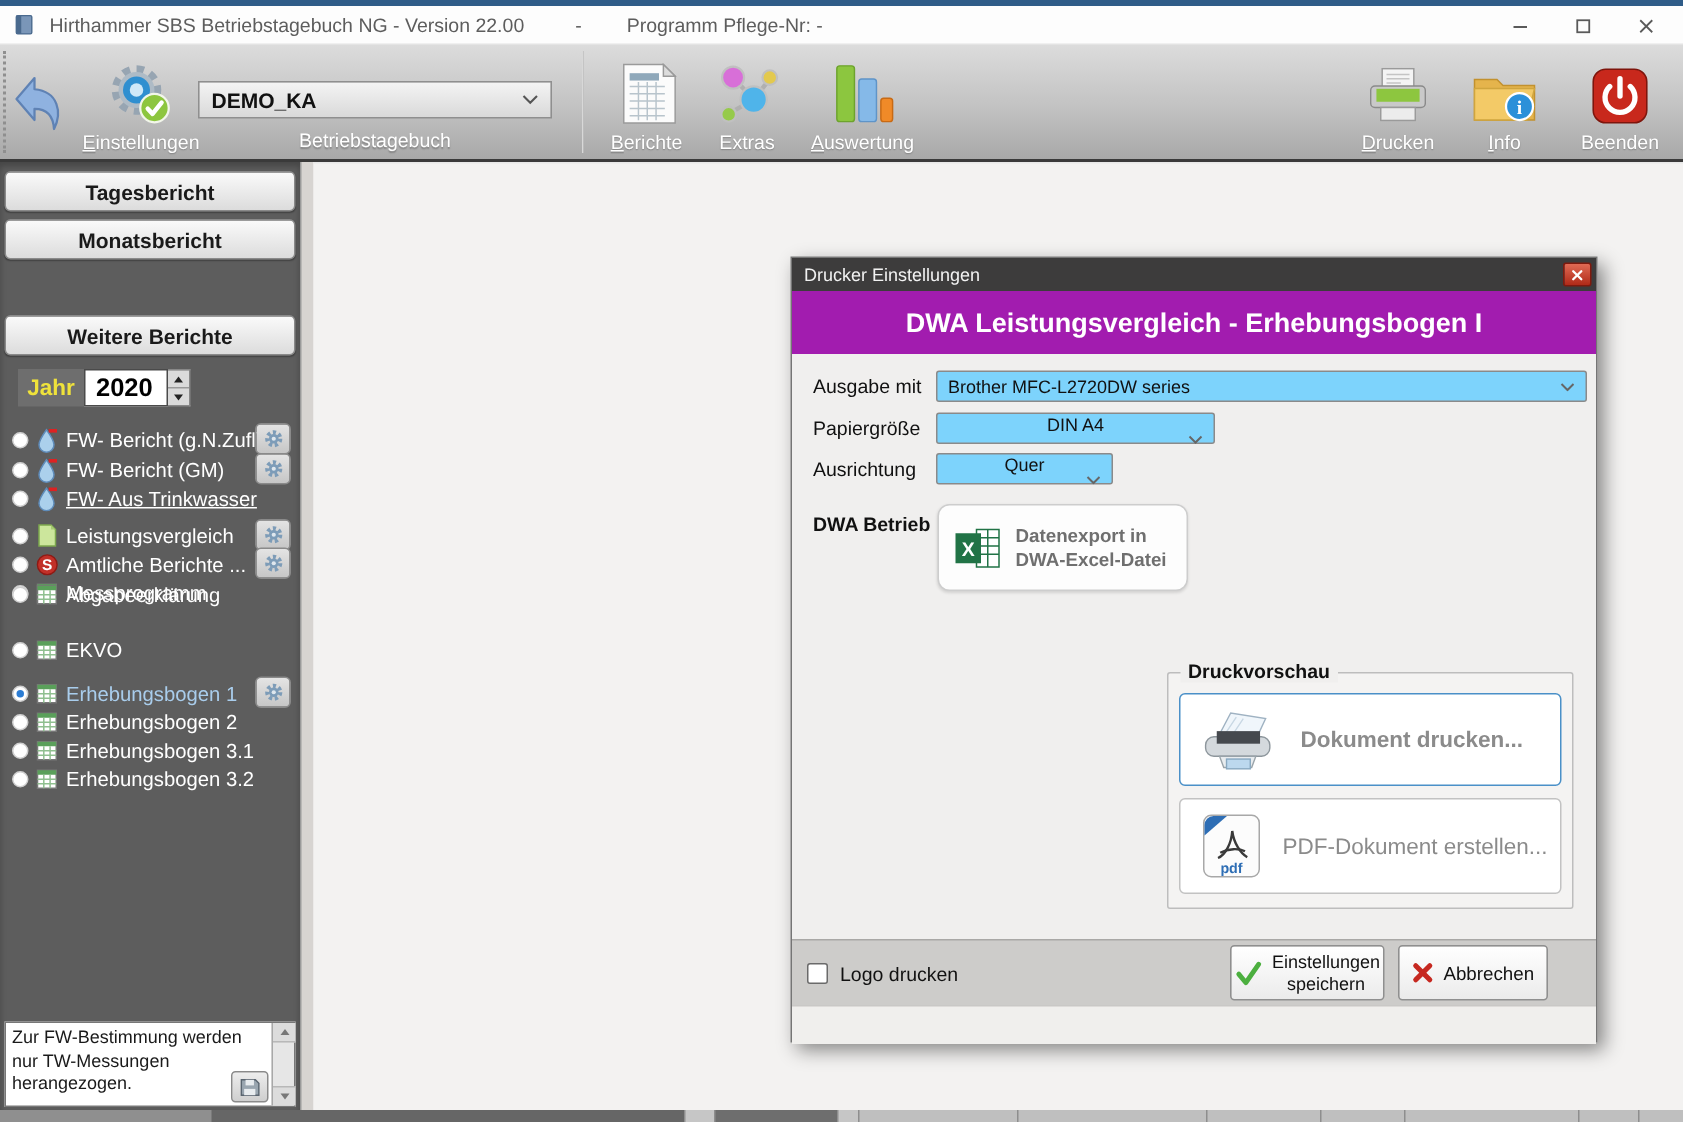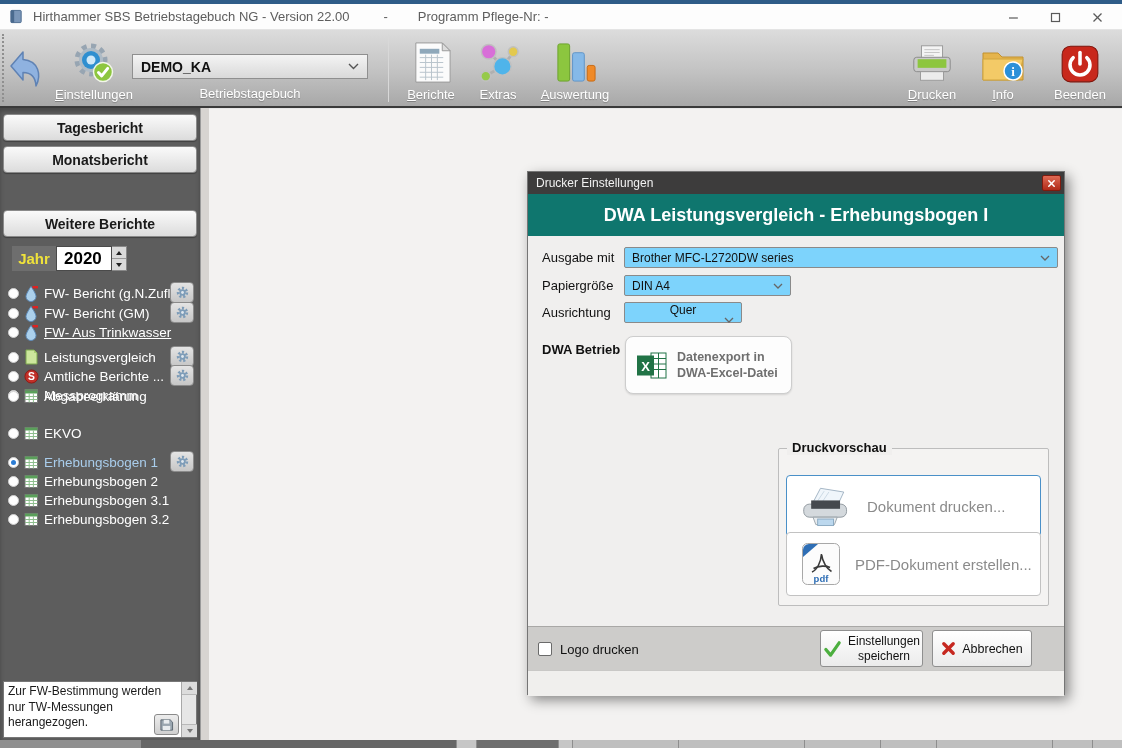--- a/index.html
+++ b/index.html
@@ -61,32 +61,32 @@
   
   #main-area { left:209px; top:108px; width:913px; height:632px; background:#f3f2f1; border-top:1px solid #e8e8e8; }
   #statusbar { left:0; top:740px; width:1122px; height:8px; display:flex; background:#bfbfbf; }
   #statusbar .seg { height:8px; border-left:1px solid #8e8e8e; }
 
   
   #dialog { left:527px; top:171px; width:538px; height:524px; border:1px solid #757575; background:#f0efee; box-shadow:4px 5px 12px rgba(0,0,0,.45); }
   #dlg-titlebar { position:absolute; left:0; top:0; width:100%; height:22px; background:#3d3c3c; display:flex; align-items:center; }
   #dlg-titlebar .dtitle { color:#f2f2f2; font-size:12px; padding-left:8px; }
   #dlg-close { position:absolute; right:3px; top:3px; width:19px; height:16px; border-radius:2px; background:linear-gradient(#e06a54,#b02a18); border:1px solid #7e1a0e; display:flex; align-items:center; justify-content:center; }
-  #dlg-header { position:absolute; left:0; top:22px; width:100%; height:42px; background:#0f766e; display:flex; align-items:center; justify-content:center; }
+  #dlg-header { position:absolute; left:0; top:22px; width:100%; height:42px; background:#a21caf; display:flex; align-items:center; justify-content:center; }
   #dlg-header .htext { color:#fff; font-weight:bold; font-size:18px; }
   #dlg-body { position:absolute; left:0; top:64px; width:100%; height:390px; }
   .flabel { position:absolute; left:14px; font-size:13px; color:#111; }
   .combo { position:absolute; height:21px; background:#7dd3fc; border:1px solid #8a8a8a; border-radius:2px; display:flex; align-items:center; font-size:12px; color:#111; padding:0 7px; }
   .combo .chev { margin-left:auto; }
   #excel-btn { position:absolute; left:97px; top:100px; width:167px; height:58px; background:#fdfdfd; border:1px solid #cdcdcd; border-radius:8px; display:flex; align-items:center; gap:9px; padding:0 10px; box-shadow:0 1px 2px rgba(0,0,0,.12); }
   #excel-btn .btext { font-size:12.5px; font-weight:bold; color:#6f6f6f; line-height:1.3; }
   #preview-group { position:absolute; left:250px; top:212px; width:271px; height:158px; border:1px solid #bdbdbd; border-radius:2px; background:#f4f3f2; }
   #preview-legend { position:absolute; top:-9px; left:8px; background:#f0efee; padding:0 5px; font-weight:bold; font-size:13px; color:#111; }
   .bigbtn { position:absolute; left:7px; right:7px; background:#fff; border-radius:4px; display:flex; align-items:center; gap:13px; padding-left:13px; }
-  #print-btn { top:26px; height:62px; border:1px solid #4a90c8; }
+  #print-btn { top:13px; height:62px; border:1px solid #4a90c8;font-weight:bold; }
   #pdf-btn { top:83px; height:64px; border:1px solid #c2c2c2; }
   .bigbtn .btext { font-size:15px; color:#8b8b8b; }
   #dlg-footer { position:absolute; left:0; top:454px; width:100%; height:44px; background:#cdccca; border-top:1px solid #a9a8a6; }
   #logo-check-row { position:absolute; left:10px; top:0; height:44px; display:flex; align-items:center; gap:8px; }
   #logo-checkbox { width:14px; height:14px; background:#fff; border:1px solid #6a6a6a; border-radius:2px; }
   #logo-check-row .clabel { font-size:13px; color:#111; }
   .footbtn { position:absolute; top:3px; height:37px; background:linear-gradient(#ffffff,#ebebeb); border:1px solid #8f8f8f; border-radius:3px; display:flex; align-items:center; justify-content:center; gap:6px; }
   #save-btn { left:292px; width:103px; }
   #save-btn .btext { font-size:12px; color:#111; text-align:center; line-height:1.25; }
   #cancel-btn { left:404px; width:100px; }
@@ -507,21 +507,21 @@
     <div class="combo" style="left:96px;top:11px;width:434px;">
       <span>Brother MFC-L2720DW series</span>
       <span class="chev">
           <svg width="10" height="6" viewBox="0 0 10 6">
             <path d="M1 1 L5 5 L9 1" fill="none" stroke="#666" stroke-width="1.3"></path>
           </svg>
         </span>
     </div>
 
     <span class="flabel" style="top:42px;">Papiergröße</span>
-    <div class="combo" style="left:96px;top:39px;width:167px;">
+    <div class="combo" style="left:96px;top:39px;width:186px;flex-direction:column;">
       <span>DIN A4</span>
       <span class="chev">
           <svg width="10" height="6" viewBox="0 0 10 6">
             <path d="M1 1 L5 5 L9 1" fill="none" stroke="#666" stroke-width="1.3"></path>
           </svg>
         </span>
     </div>
 
     <span class="flabel" style="top:69px;">Ausrichtung</span>
     <div class="combo" style="left:96px;top:66px;width:118px;flex-direction:column;">

